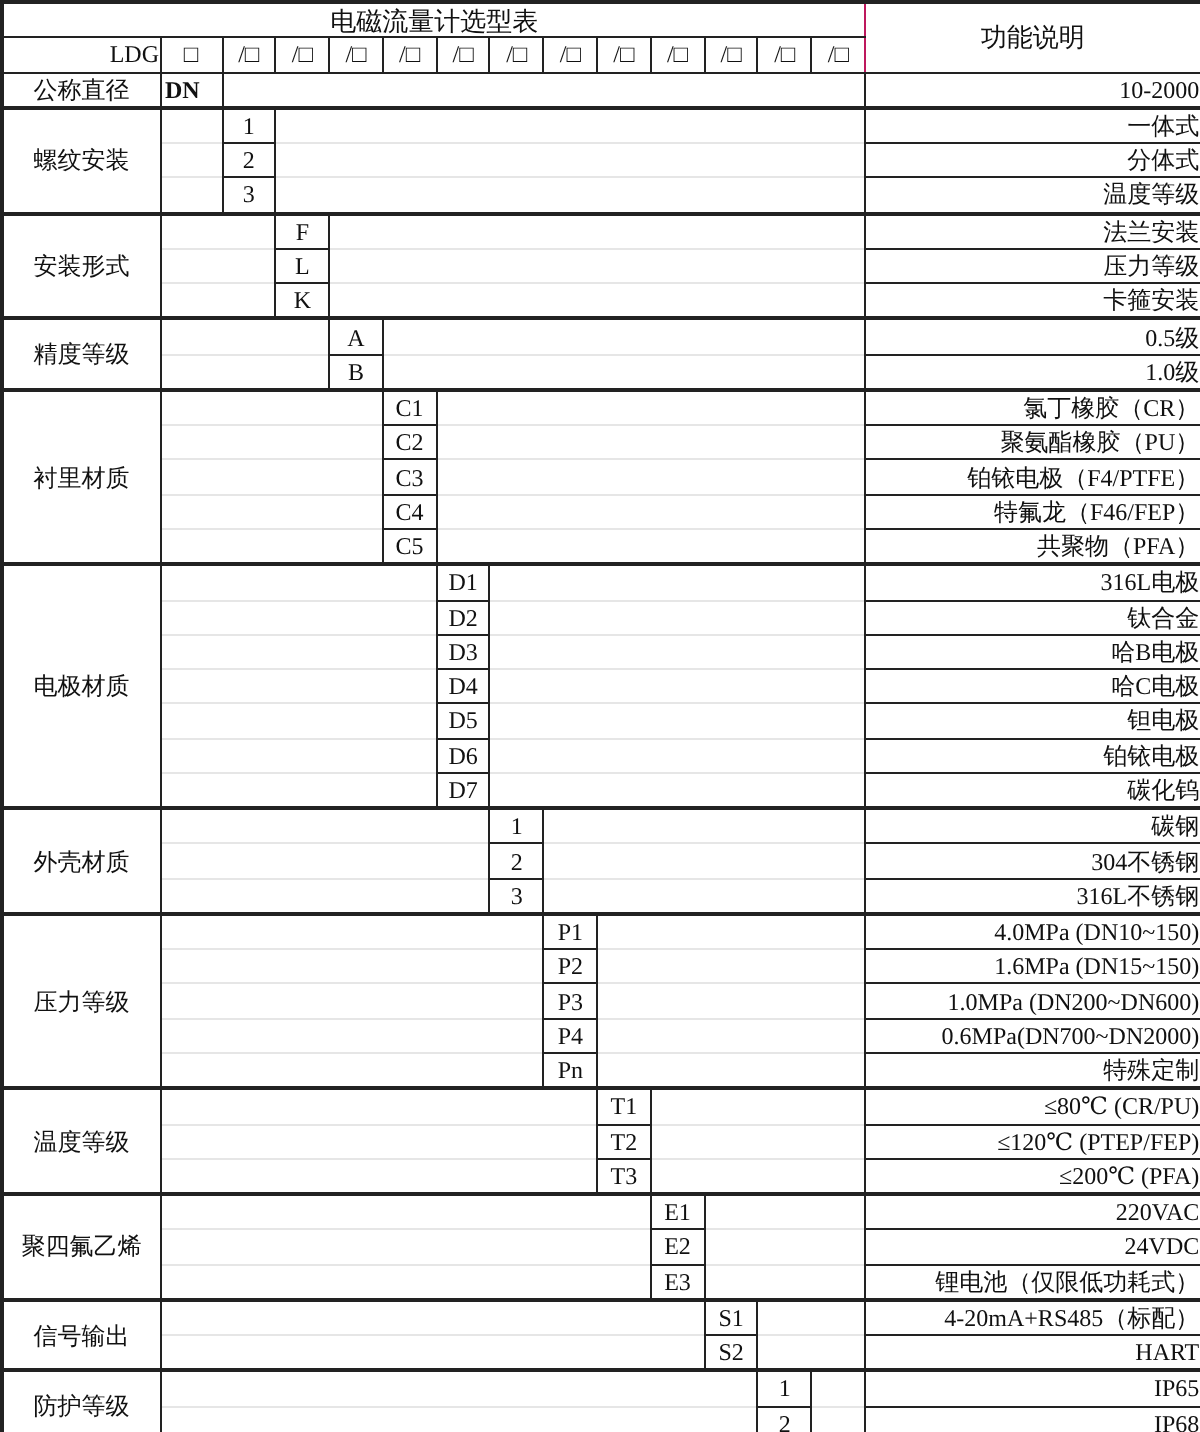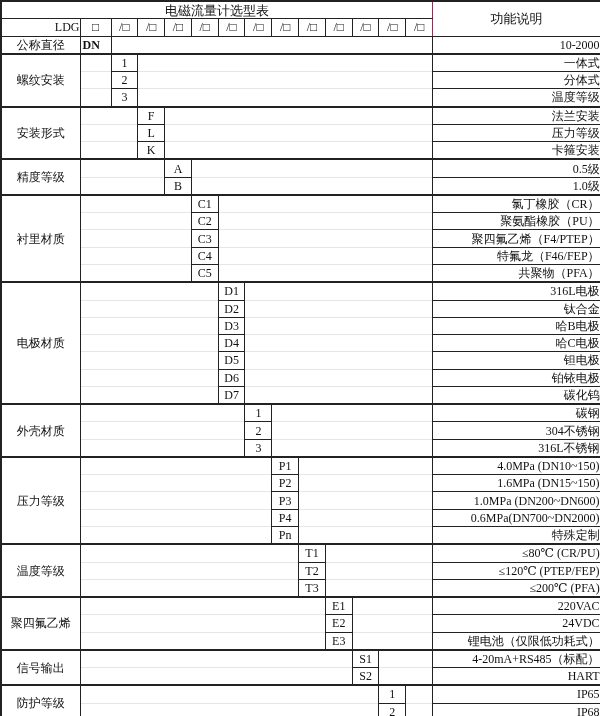--- a/index.html
+++ b/index.html
@@ -141,21 +141,21 @@
         <tr class="opt-cont">
           <td class="open" colspan="4"></td>
           <td class="code">C2</td>
           <td class="open" colspan="8"></td>
           <td class="func">聚氨酯橡胶（PU）</td>
         </tr>
         <tr class="opt-cont">
           <td class="open" colspan="4"></td>
           <td class="code">C3</td>
           <td class="open" colspan="8"></td>
-          <td class="func">聚四氟乙烯（F4/PTEP）</td>
+          <td class="func">铂铱电极（F4/PTFE）</td>
         </tr>
         <tr class="opt-cont">
           <td class="open" colspan="4"></td>
           <td class="code">C4</td>
           <td class="open" colspan="8"></td>
           <td class="func">特氟龙（F46/FEP）</td>
         </tr>
         <tr class="opt-cont">
           <td class="open" colspan="4"></td>
           <td class="code">C5</td>

